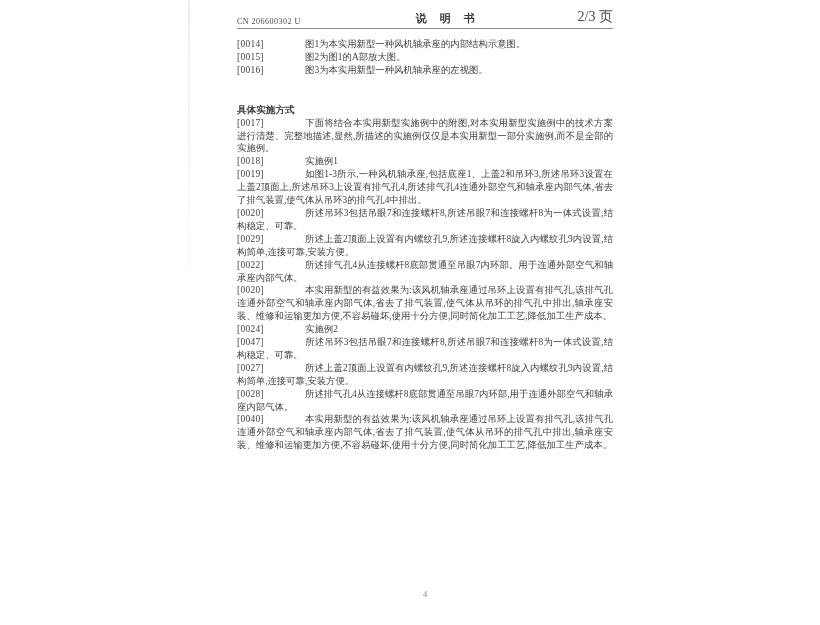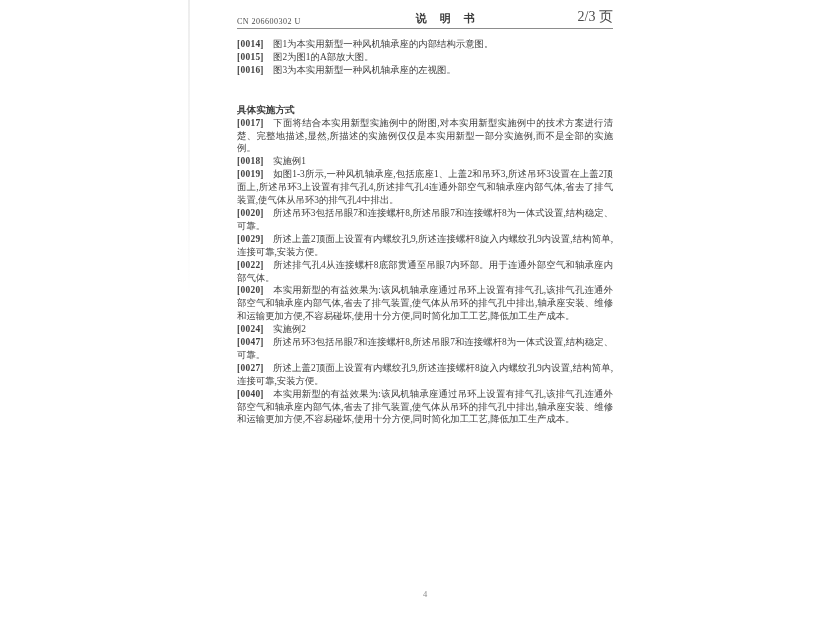--- a/index.html
+++ b/index.html
@@ -65,23 +65,22 @@
     line-height: 12.9px;
     text-align: justify;
     text-justify: inter-character;
     color: #3e3e3e;
   }
   .para {
     margin: 0;
   }
   .para-num {
     display: inline-block;
-    width: 36px;
+    width: 68px;
     letter-spacing: 0.3px;
-    font-weight: bold;
   }
   .section-heading {
     margin-top: 27px;
     font-weight: bold;
     font-size: 9.6px;
   }
   .page-footer {
     position: absolute;
     left: 237px;
     top: 589px;
@@ -112,18 +111,19 @@
         <div class="para"><span class="para-num">[0017]</span><span>下面将结合本实用新型实施例中的附图,对本实用新型实施例中的技术方案进行清楚、完整地描述,显然,所描述的实施例仅仅是本实用新型一部分实施例,而不是全部的实施例。</span></div>
         <div class="para"><span class="para-num">[0018]</span><span>实施例1</span></div>
         <div class="para"><span class="para-num">[0019]</span><span>如图1-3所示,一种风机轴承座,包括底座1、上盖2和吊环3,所述吊环3设置在上盖2顶面上,所述吊环3上设置有排气孔4,所述排气孔4连通外部空气和轴承座内部气体,省去了排气装置,使气体从吊环3的排气孔4中排出。</span></div>
         <div class="para"><span class="para-num">[0020]</span><span>所述吊环3包括吊眼7和连接螺杆8,所述吊眼7和连接螺杆8为一体式设置,结构稳定、可靠。</span></div>
         <div class="para"><span class="para-num">[0029]</span><span>所述上盖2顶面上设置有内螺纹孔9,所述连接螺杆8旋入内螺纹孔9内设置,结构简单,连接可靠,安装方便。</span></div>
         <div class="para"><span class="para-num">[0022]</span><span>所述排气孔4从连接螺杆8底部贯通至吊眼7内环部。用于连通外部空气和轴承座内部气体。</span></div>
         <div class="para"><span class="para-num">[0020]</span><span>本实用新型的有益效果为:该风机轴承座通过吊环上设置有排气孔,该排气孔连通外部空气和轴承座内部气体,省去了排气装置,使气体从吊环的排气孔中排出,轴承座安装、维修和运输更加方便,不容易碰坏,使用十分方便,同时简化加工工艺,降低加工生产成本。</span></div>
         <div class="para"><span class="para-num">[0024]</span><span>实施例2</span></div>
         <div class="para"><span class="para-num">[0047]</span><span>所述吊环3包括吊眼7和连接螺杆8,所述吊眼7和连接螺杆8为一体式设置,结构稳定、可靠。</span></div>
         <div class="para"><span class="para-num">[0027]</span><span>所述上盖2顶面上设置有内螺纹孔9,所述连接螺杆8旋入内螺纹孔9内设置,结构简单,连接可靠,安装方便。</span></div>
+        <div class="para"><span class="para-num">[0028]</span><span>所述排气孔4从连接螺杆8底部贯通至吊眼7内环部,用于连通外部空气和轴承座内部气体。</span></div>
         <div class="para"><span class="para-num">[0040]</span><span>本实用新型的有益效果为:该风机轴承座通过吊环上设置有排气孔,该排气孔连通外部空气和轴承座内部气体,省去了排气装置,使气体从吊环的排气孔中排出,轴承座安装、维修和运输更加方便,不容易碰坏,使用十分方便,同时简化加工工艺,降低加工生产成本。</span></div>
       </div>
   </div>
 
   <div class="page-footer">4</div>
 </div>
 
 </body></html>

